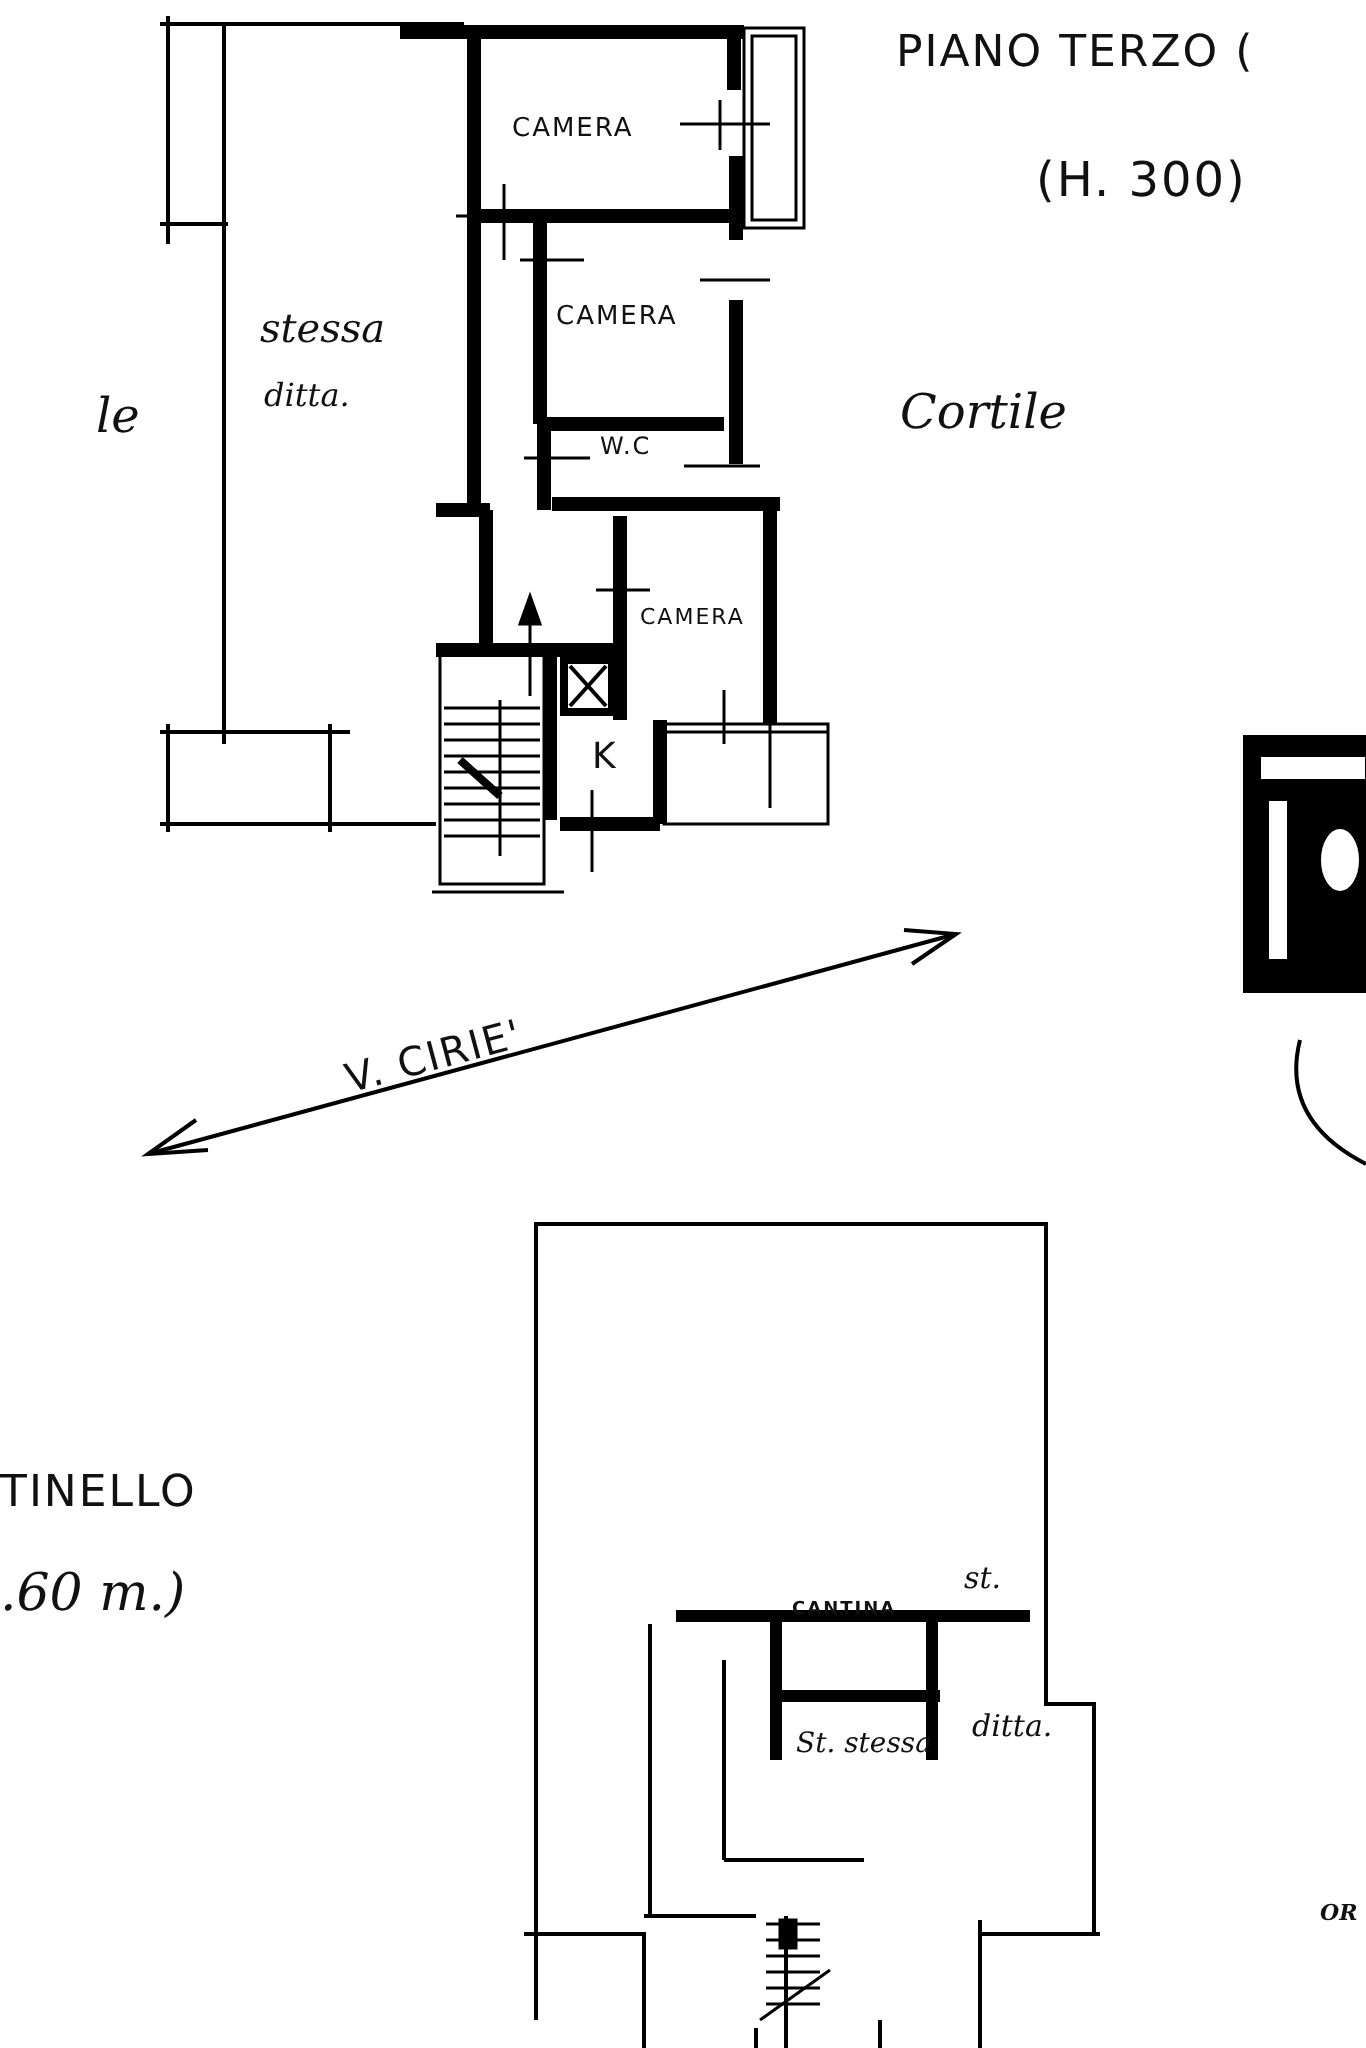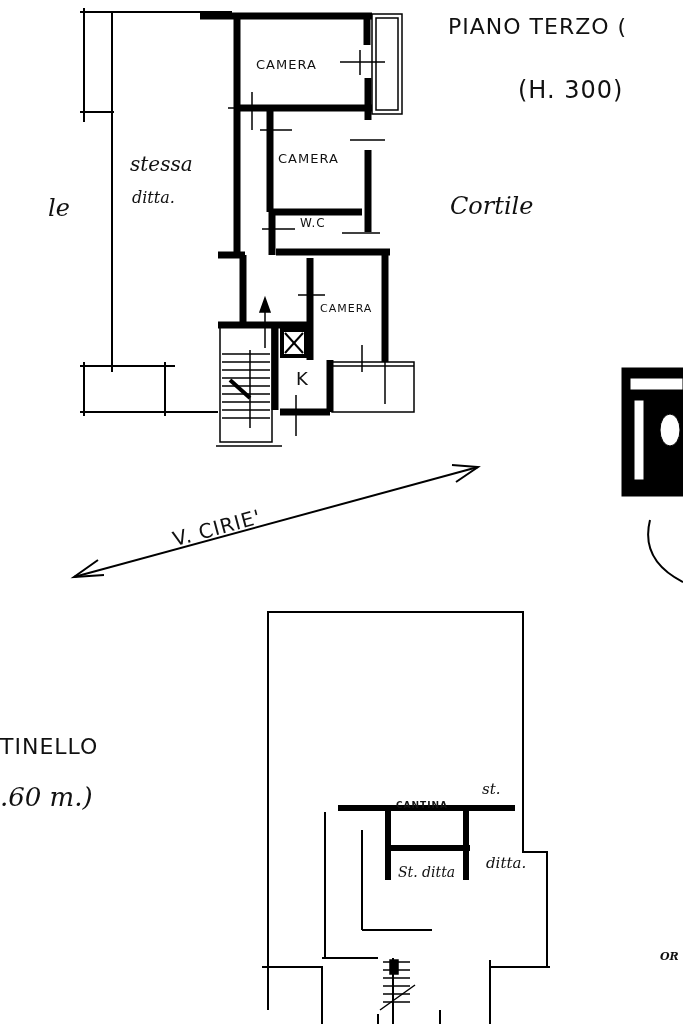--- a/index.html
+++ b/index.html
@@ -150,17 +150,17 @@
 <div class="lbl caps" style="left:320px;top:302px;font-size:11px;">CAMERA</div>
 <div class="lbl caps" style="left:296px;top:368px;font-size:18px;">K</div>
 <div class="lbl hand" style="left:130px;top:152px;font-size:20px;">stessa</div>
 <div class="lbl hand" style="left:132px;top:188px;font-size:16px;">ditta.</div>
 <div class="lbl hand" style="left:450px;top:192px;font-size:24px;">Cortile</div>
 <div class="lbl caps" style="left:170px;top:528px;font-size:20px;transform:rotate(-15deg);transform-origin:left top;">V. CIRIE'</div>
 
 <div class="lbl caps" style="left:0px;top:734px;font-size:22px;">TINELLO</div>
 <div class="lbl hand" style="left:0px;top:782px;font-size:26px;">.60 m.)</div>
 <div class="lbl caps" style="left:396px;top:800px;font-size:9px;font-weight:bold;">CANTINA</div>
-<div class="lbl hand" style="left:398px;top:864px;font-size:14px;">St. ditta</div>
+<div class="lbl hand" style="left:398px;top:864px;font-size:14px;">St. stessa</div>
 <div class="lbl hand" style="left:482px;top:780px;font-size:15px;">st.</div>
 <div class="lbl hand" style="left:486px;top:854px;font-size:15px;">ditta.</div>
 
 <div class="lbl" style="left:660px;top:950px;font-size:11px;font-weight:bold;font-style:italic;font-family:'DejaVu Serif',serif;">OR</div>
 
 </body></html>

